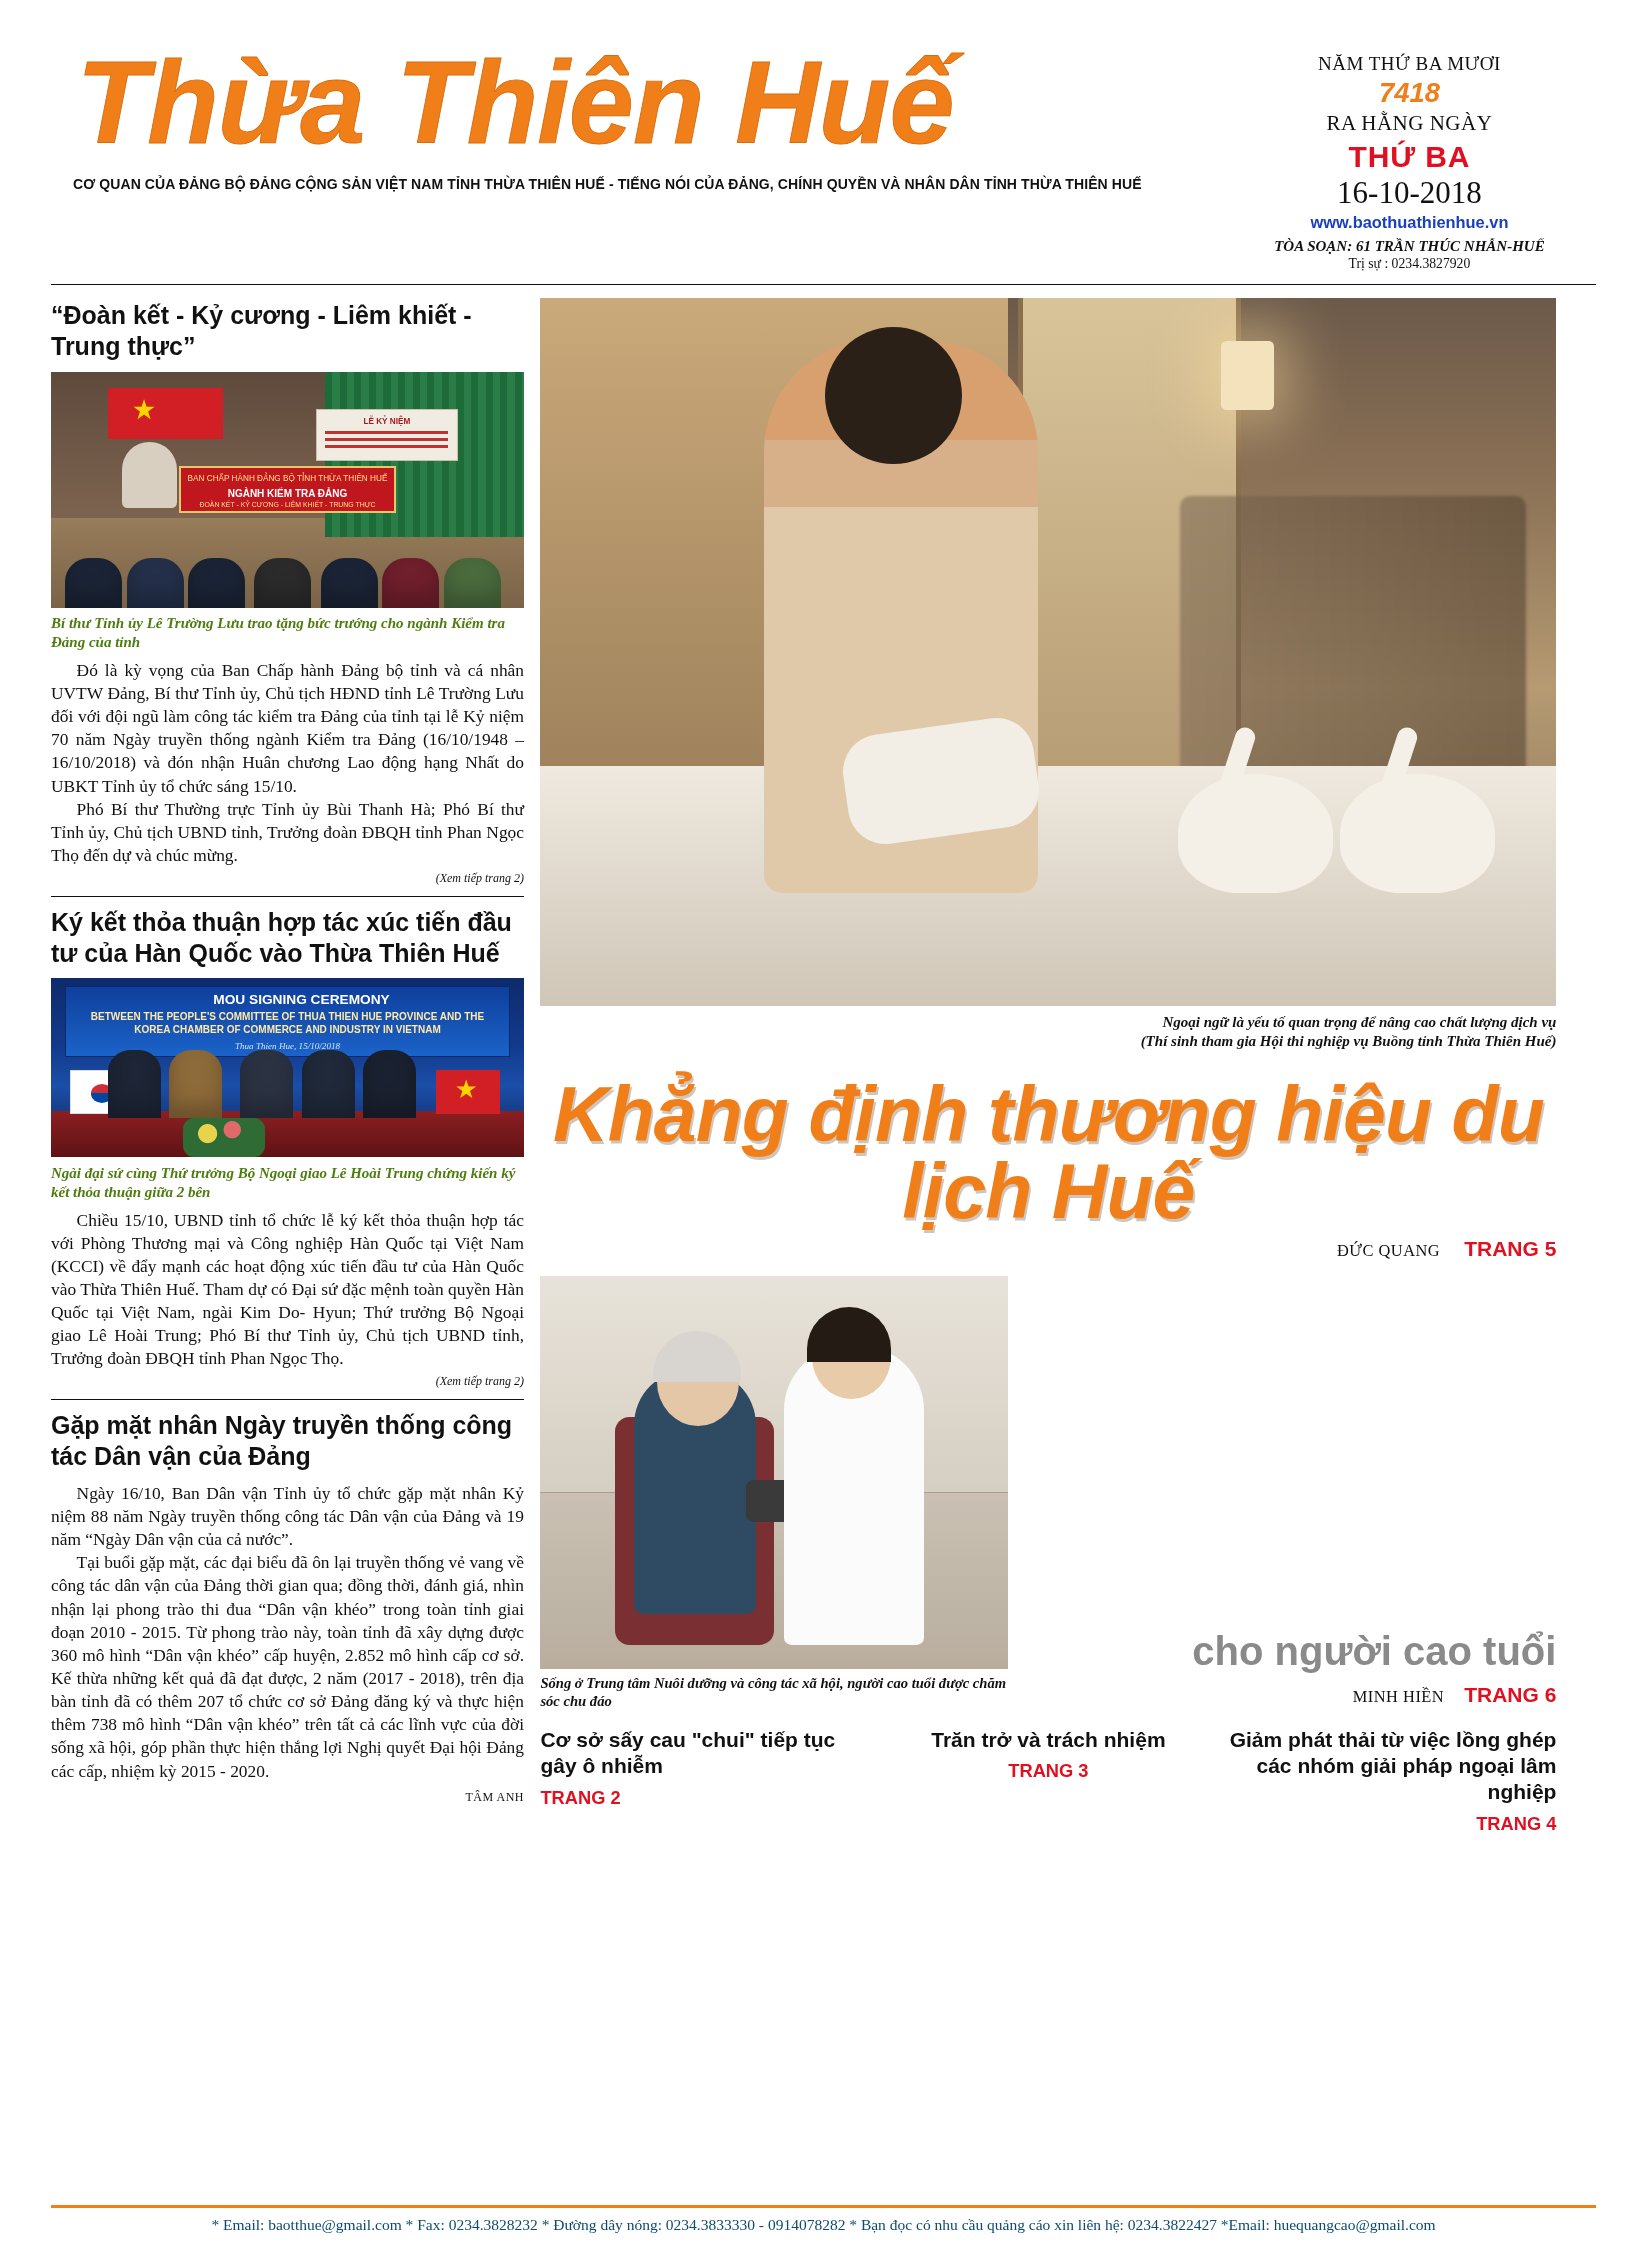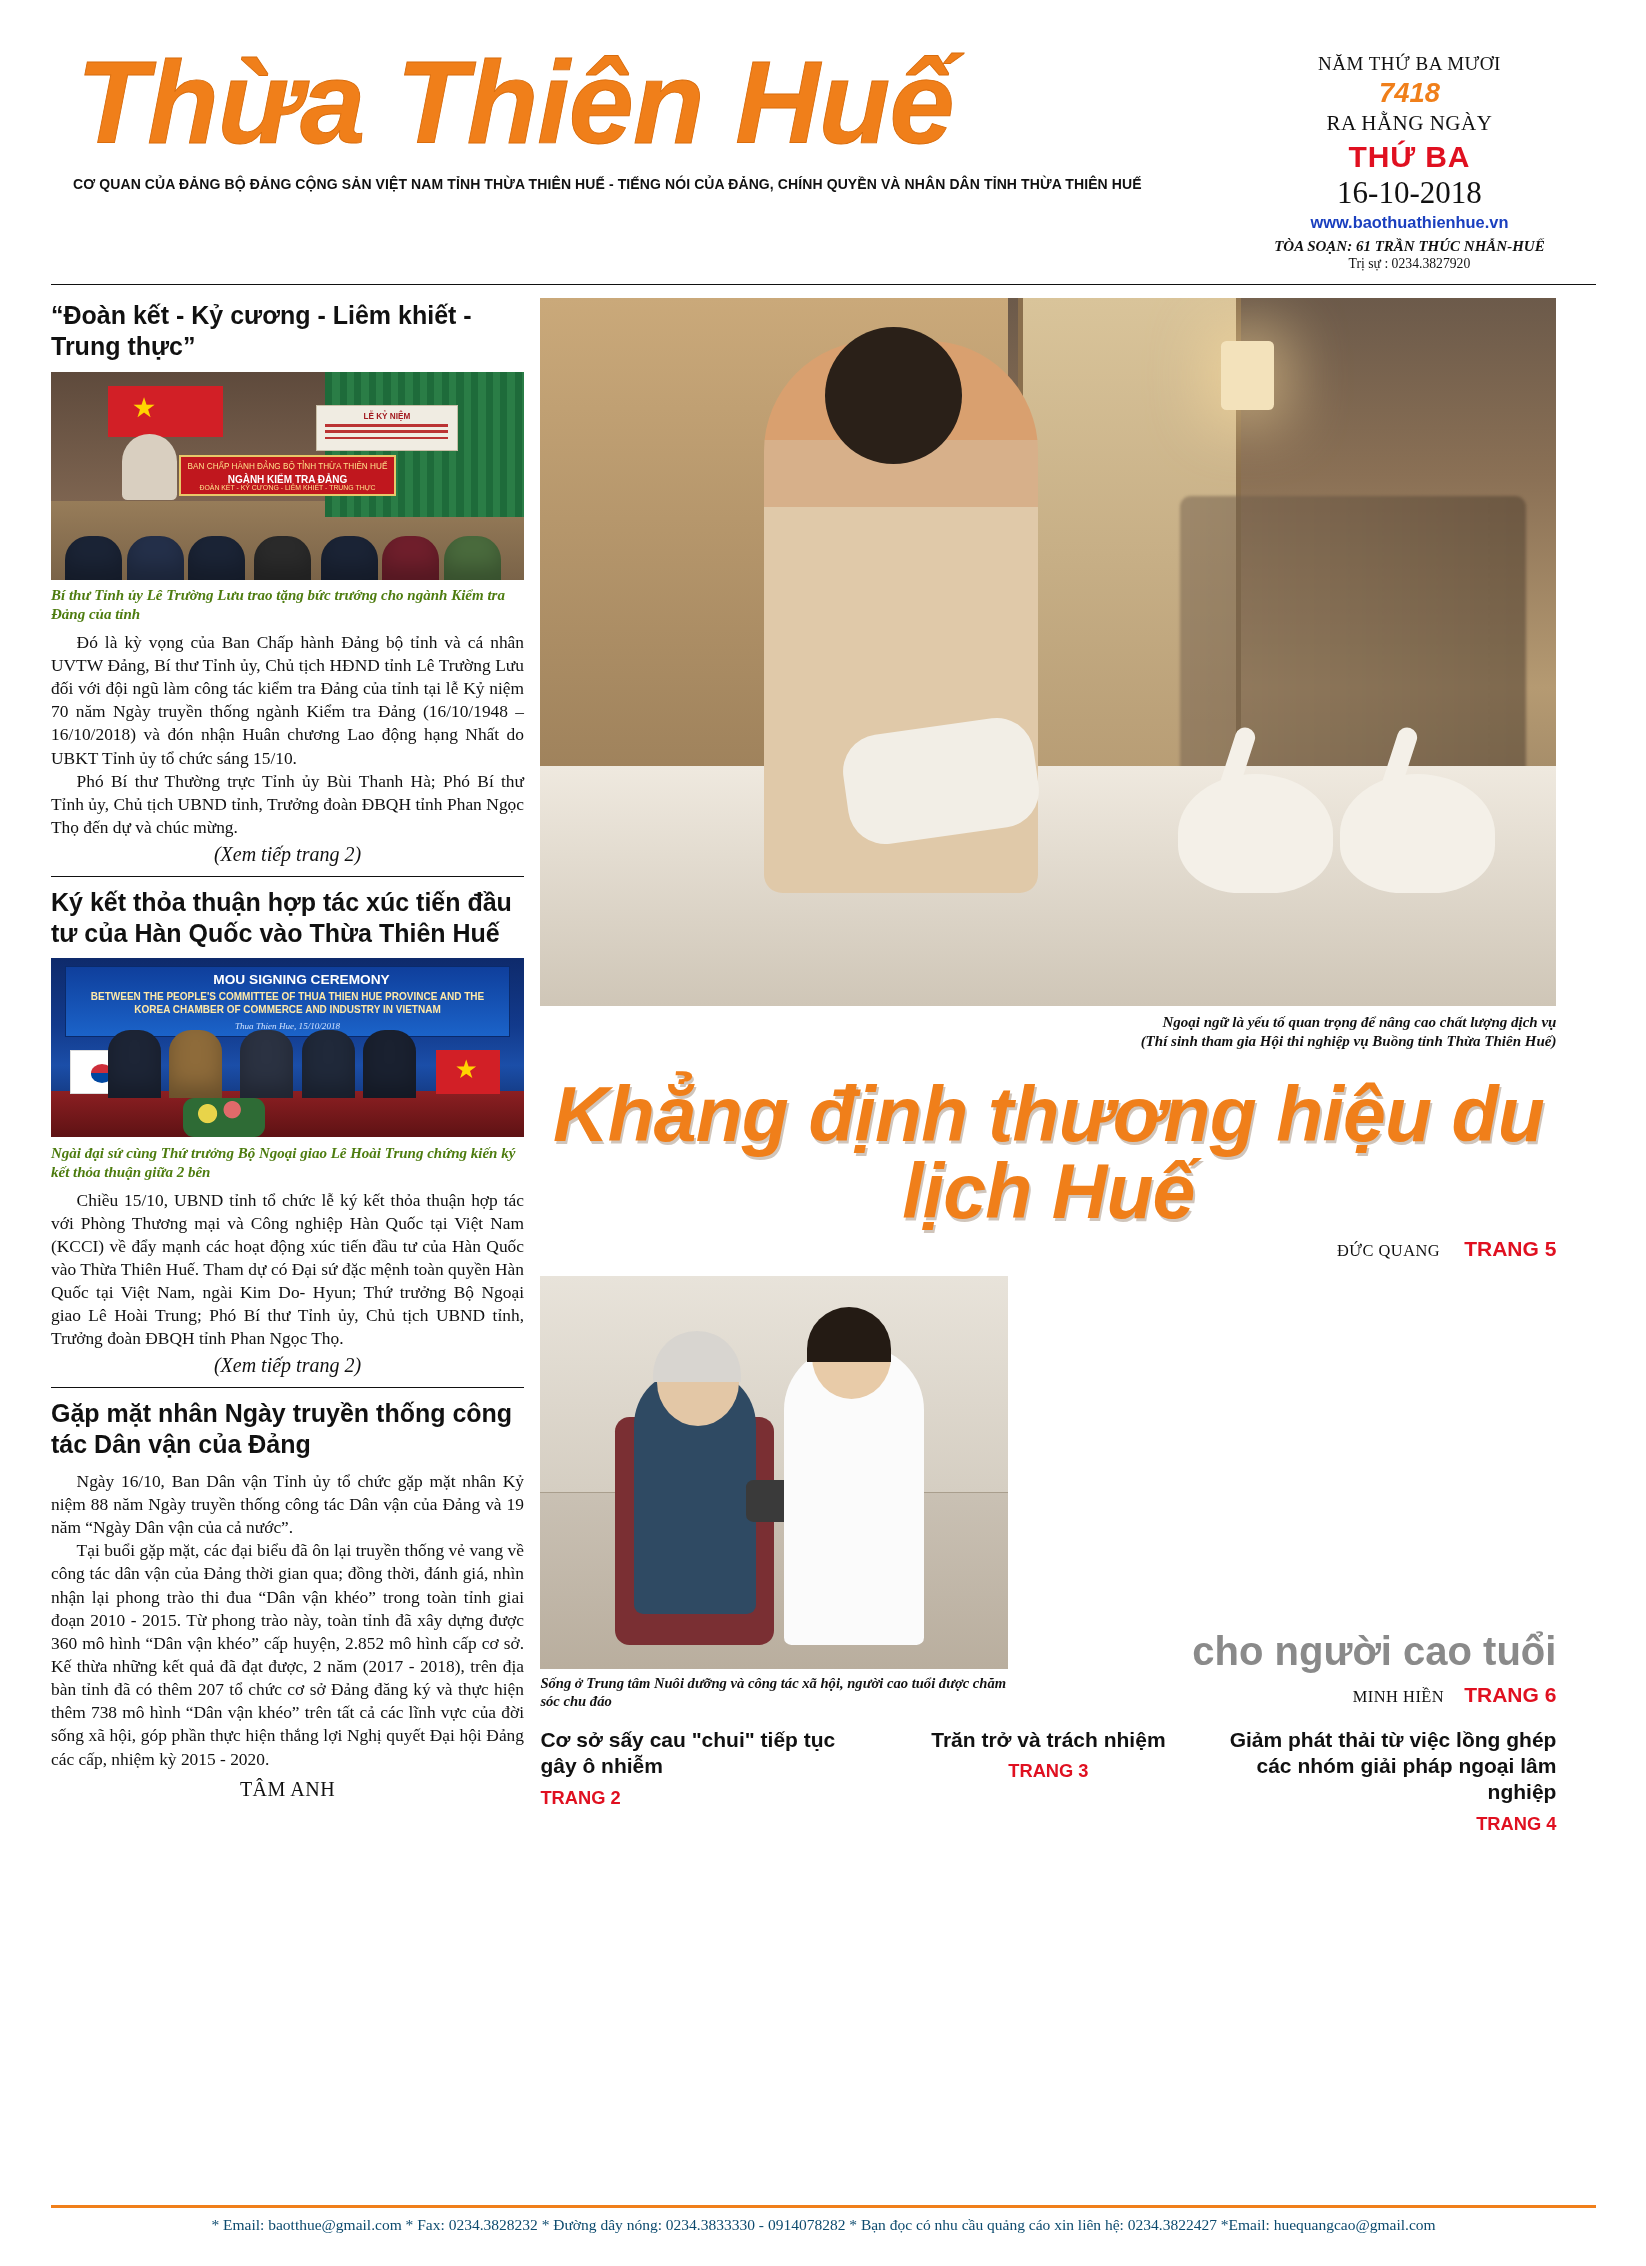--- a/index.html
+++ b/index.html
@@ -63,21 +63,21 @@
   .photo { width:100%; background:#ccc; position:relative; overflow:hidden; }
   .caption {
     font-family:"Liberation Serif", serif; font-style:italic; font-weight:700;
     font-size:15px; line-height:1.25; margin: 6.4px 0 7.3px 0; color:#4d7c0f;
   }
   .body-text {
     font-family:"Liberation Serif", serif; font-size:17.4px; line-height:1.33;
     text-align: justify; color:#111;
   }
   .body-text p { margin: 0 0 0 0; text-indent: 25.6px; }
-  .jump { text-align:center; font-style:italic; font-size:20px; margin-top:3.7px; }
+  .jump { text-align:right; font-style:italic; font-size:12px; margin-top:3.7px; }
   .hr-thin { border-top:0.9px solid #111; margin: 10px 0 10px 0; }
 
   
   .lead-photo { width:100%; height:708px; position:relative; overflow:hidden; }
   .lead-cap { font-family:"Liberation Serif",serif; font-style:italic; font-weight:700; font-size:15px; text-align:right; line-height:1.3; margin-top:6.4px;}
 
   .big-head {
     font-family:"Liberation Sans", sans-serif; font-weight:700; font-style:italic;
     font-size: 77px; line-height:1; color:#F07F1A; letter-spacing:-0.9px;
     text-align:center; margin: 24px 0 0 0;
@@ -204,21 +204,21 @@
   </div>
   <div class="rule-top"></div>
 
   <div class="content">
 
     <div class="col-left">
 
       <div>
         <div class="headline-a">“Đoàn kết - Kỷ cương - Liêm khiết - Trung thực”</div>
 
-        <div class="photo p1" style="height:208px;">
+        <div class="photo p1" style="height:236px;">
           <div class="stage"></div>
           <div class="curtain"></div>
           <div class="flag"></div>
           <div class="hammer"></div>
           <div class="bust"></div>
           <div class="board">
             <div style="position:absolute;left:0;right:0;top:14%;text-align:center;font-family:'Liberation Sans',sans-serif;font-size:8.2px;color:#a31b20;font-weight:700">LỄ KỶ NIỆM</div>
             <div class="bl" style="top:42%"></div>
               <div class="bl" style="top:56%"></div>
               <div class="bl" style="top:70%"></div>

